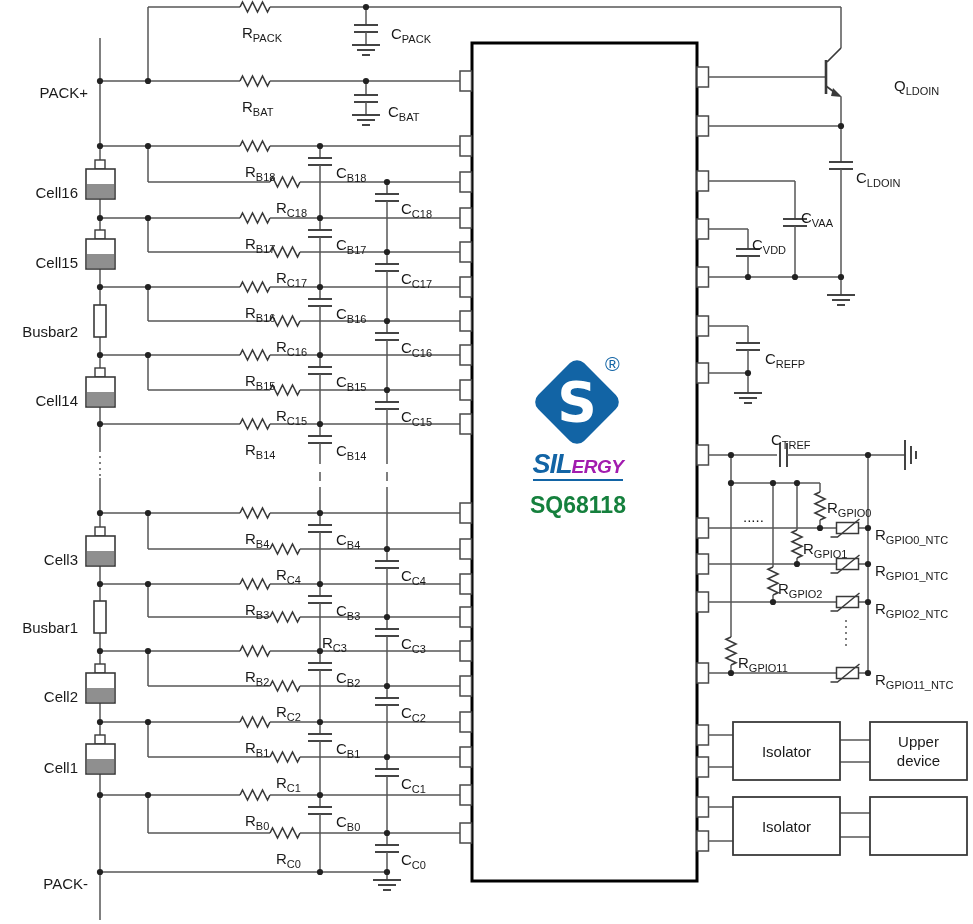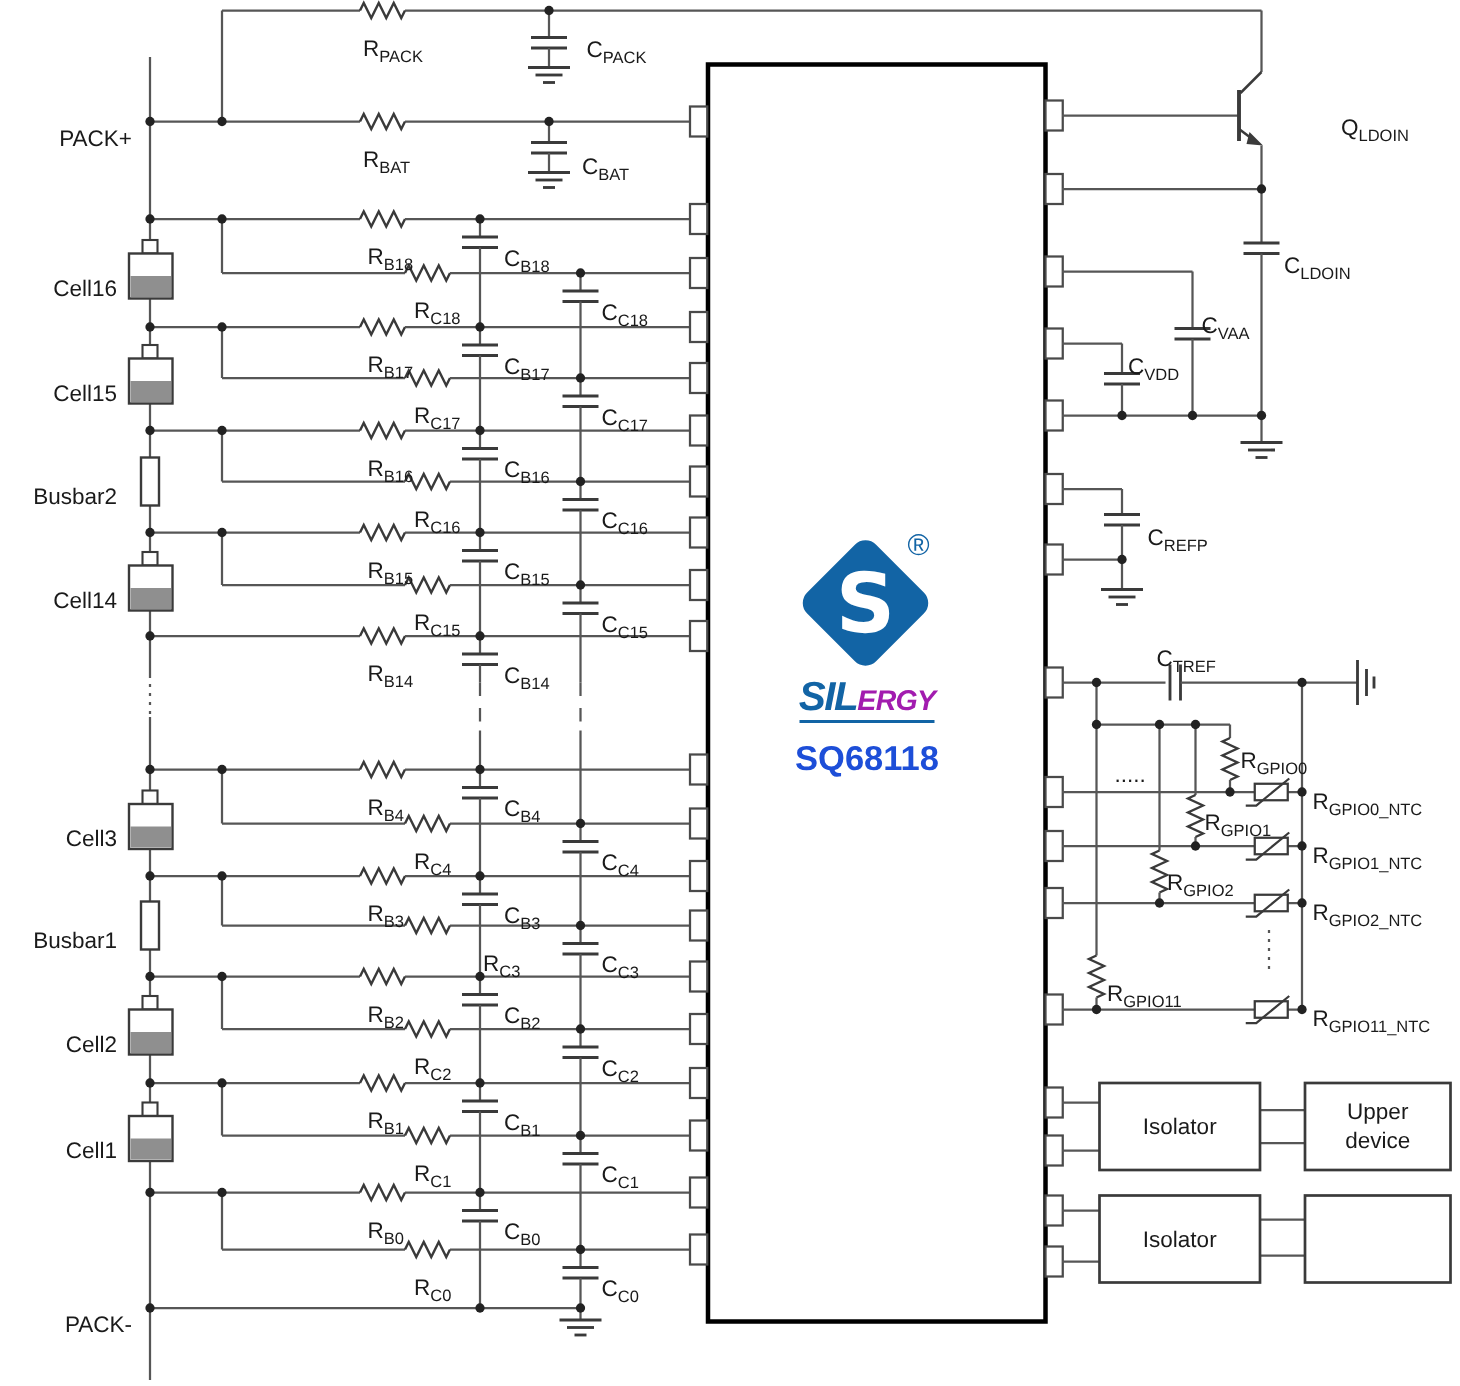--- a/index.html
+++ b/index.html
@@ -11,21 +11,21 @@
   .lbl sub{font-size:11px;line-height:10px;}
   .boxtext{position:absolute;display:flex;align-items:center;justify-content:center;
            font-size:15px;color:#1a1a1a;}
   .devspan{display:block;width:58px;margin:0 auto;text-align:center;line-height:19px;}
   .reg{position:absolute;left:605px;top:353px;font-size:20px;color:#1264a5;}
   .brand{position:absolute;left:528px;top:451px;width:100px;text-align:center;}
   .bw{display:inline-block;border-bottom:2.5px solid #1264a5;padding-bottom:1px;}
   .bp{font-style:italic;font-weight:bold;font-size:27px;line-height:26px;color:#1264a5;letter-spacing:-1px;}
   .bs{font-style:italic;font-weight:bold;font-size:19px;color:#a21caf;letter-spacing:-0.5px;}
   .part{position:absolute;left:528px;top:492px;width:100px;text-align:center;
-        font-weight:bold;font-size:23px;color:#1d4ed8;}
+        font-weight:bold;font-size:23px;color:#15803d;}
 </style>
 </head>
 <body>
 
 <div id="canvas">
   <div id="svg-holder"><svg width="973" height="924" viewBox="0 0 973 924" xmlns="http://www.w3.org/2000/svg">
         <g>
           <line x1="100" y1="38" x2="100" y2="450" stroke="#565656" stroke-width="1.5"></line>
           <line x1="100" y1="450" x2="100" y2="478" stroke="#565656" stroke-width="1.5" stroke-dasharray="2 4"></line>
           <line x1="100" y1="478" x2="100" y2="920" stroke="#565656" stroke-width="1.5"></line>

